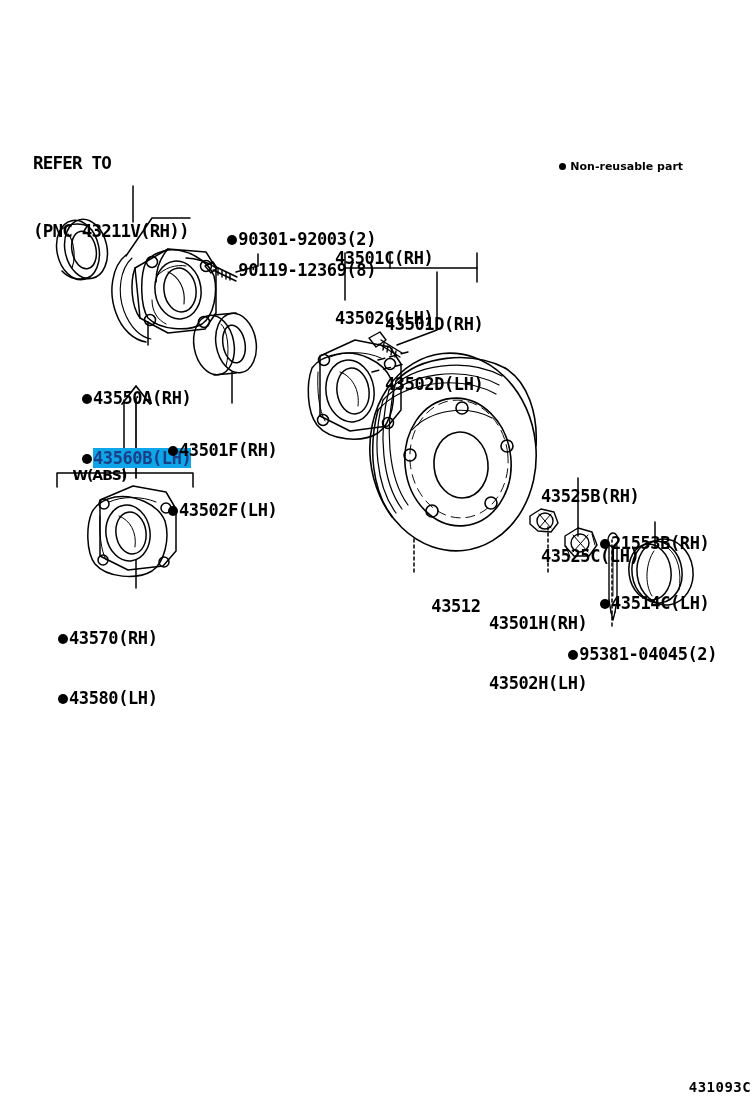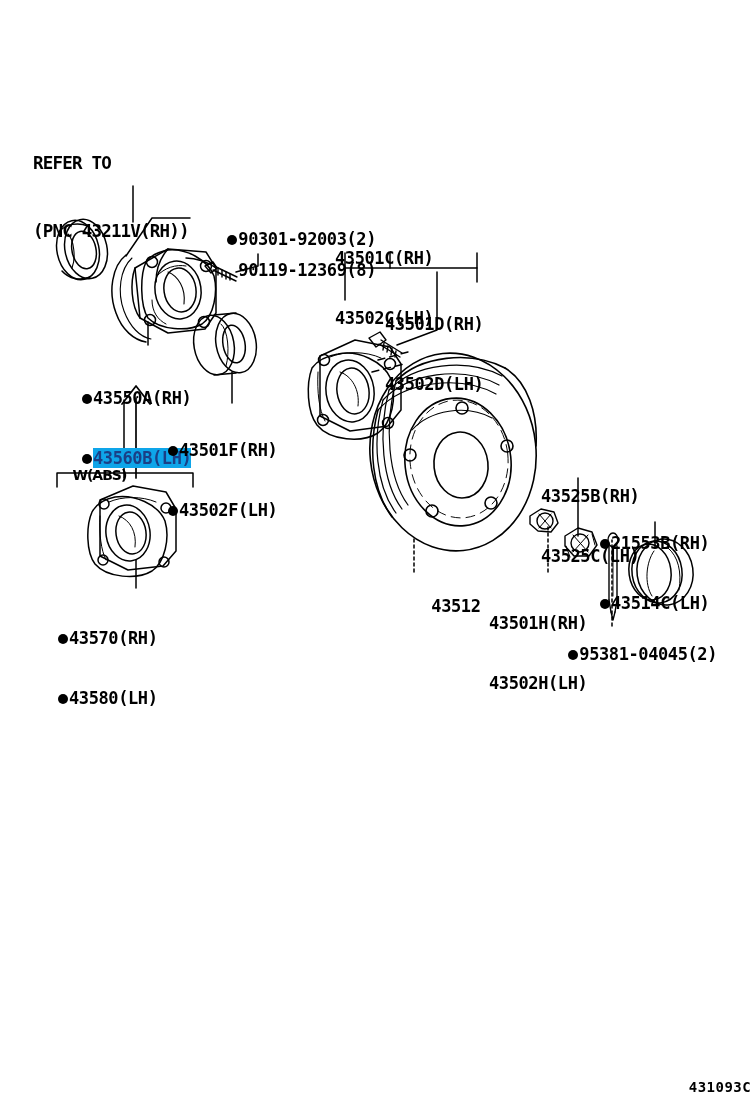--- a/index.html
+++ b/index.html
@@ -223,20 +223,23 @@
       </g>
 
     </g>
   </svg>
 
   <div class="lbl refer" style="left:33px;top:106px;">
     <span class="row">REFER TO</span>
     <span class="row">(PNC 43211V(RH))</span>
   </div>
 
+  <div class="lbl tiny" style="left:544px;top:148px;">
+    <span class="bullet tn"></span><span>Non-reusable part</span>
+  </div>
 
   <div class="lbl" style="left:188px;top:209px;">
     <span class="bullet"></span><span>90301-92003(2)</span>
   </div>
 
   <div class="lbl" style="left:199px;top:240px;">
     <span>90119-12369(8)</span>
   </div>
 
   <div class="lbl" style="left:335px;top:208px;">

